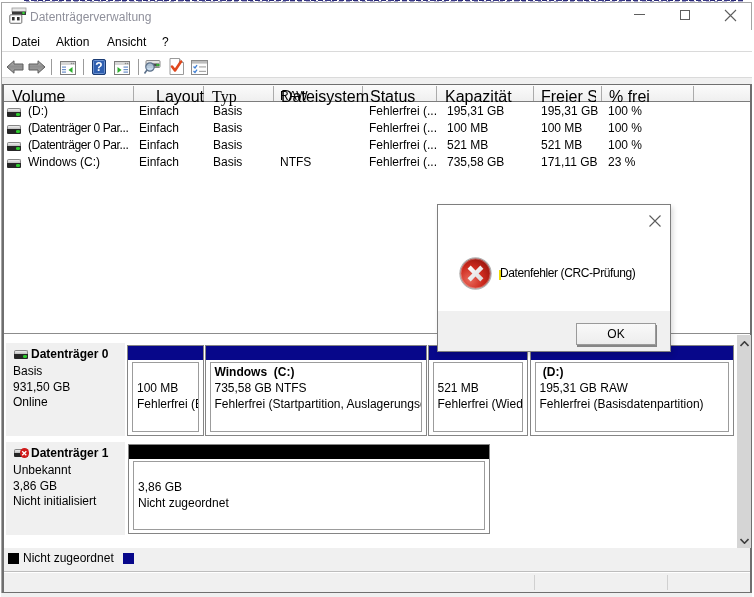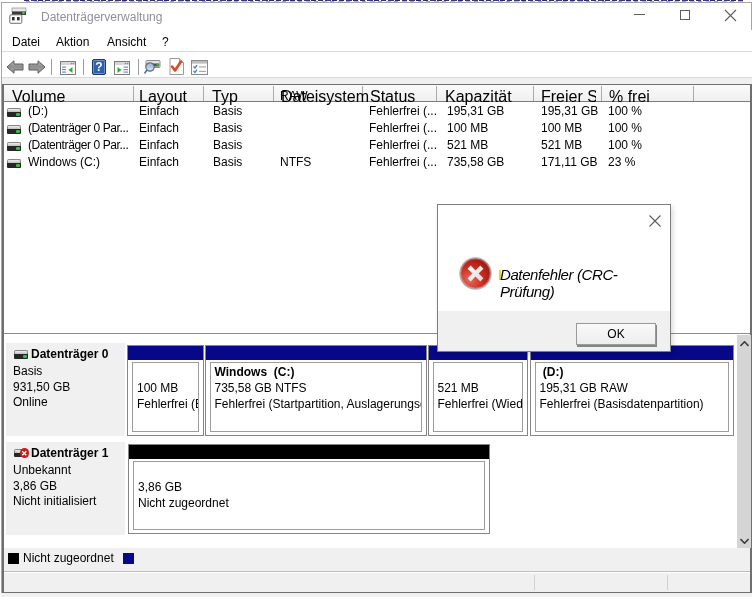--- a/index.html
+++ b/index.html
@@ -61,21 +61,21 @@
   <div id="titleicon" class="abs" style="left:9px;top:7px;width:18px;height:17px;">
     <svg width="18" height="17" viewBox="0 0 18 17">
       <rect x="3" y="1" width="14" height="4" fill="#e8e8e8" stroke="#9a9a9a" stroke-width="0.8"></rect>
       <rect x="3" y="4.5" width="14" height="3.5" fill="#3a3a3a"></rect>
       <circle cx="14.5" cy="6" r="1.3" fill="#35d535"></circle>
       <rect x="0.8" y="7.8" width="12" height="8.5" rx="1" fill="#fdfdfd" stroke="#6f6f6f"></rect>
       <rect x="3" y="10" width="2.6" height="3.4" fill="#2f2f2f"></rect>
       <rect x="8" y="10" width="2.6" height="3.4" fill="#2f2f2f"></rect>
     </svg>
   </div>
-  <div id="titletext" style="left:30px;margin-left:11px;">Datenträgerverwaltung</div>
+  <div id="titletext" style="left:30px;">Datenträgerverwaltung</div>
 
   <div class="capbtn" style="left:634px;top:14px;width:11px;height:1px;background:#5e5e5e;"></div>
   <div class="capbtn" style="left:680px;top:10px;width:10px;height:10px;border:1px solid #5e5e5e;box-sizing:border-box;"></div>
   <svg class="capbtn" style="left:724px;top:9px;" width="13" height="13" viewBox="0 0 13 13">
       <path d="M1,1 L12,12 M12,1 L1,12" stroke="#5e5e5e" stroke-width="1.1" fill="none"></path>
     </svg>
 
   <div id="menubar"></div>
   <div class="menuitem" style="left:12px;">Datei</div>
   <div class="menuitem" style="left:56px;">Aktion</div>
@@ -162,22 +162,22 @@
   <div id="lvheader"></div>
   <div class="hsep" style="left:133px;"></div>
   <div class="hsep" style="left:203px;"></div>
   <div class="hsep" style="left:273px;"></div>
   <div class="hsep" style="left:362px;"></div>
   <div class="hsep" style="left:436px;"></div>
   <div class="hsep" style="left:533px;"></div>
   <div class="hsep" style="left:601px;"></div>
   <div class="hsep" style="left:693px;"></div>
   <div class="htxt" style="left:12px;">Volume</div>
-  <div class="htxt" style="left:139px;">Layout</div>
-  <div class="htxt" style="left:212px;">Typ</div>
+  <div class="htxt" style="left:156px;">Layout</div>
+  <div class="htxt" style="left:212px;font-family:Liberation Serif, serif;">Typ</div>
   <div class="htxt" style="left:281px;">Dateisystem</div>
   <div class="htxt" style="left:370px;">Status</div>
   <div class="htxt" style="left:445px;">Kapazität</div>
   <div class="htxt" style="left:541px;width:55px;overflow:hidden;">Freier Sp...</div>
   <div class="htxt" style="left:609px;">% frei</div>
 
   <div id="lvrows">
 
     <div class="vicon" style="left:7px;top:108px;">
         <div class="t"></div>
@@ -350,17 +350,17 @@
             <stop offset="0" stop-color="#ffffff"></stop>
             <stop offset="1" stop-color="#d8d8d8"></stop>
           </linearGradient>
         </defs>
         <circle cx="16.5" cy="16.5" r="15.6" fill="url(#errg)" stroke="#b2b2b2" stroke-width="1.2"></circle>
         <circle cx="16.5" cy="16.5" r="14.6" fill="none" stroke="#ffffff" stroke-opacity="0.35" stroke-width="0.8"></circle>
         <path d="M8.6,11.7 L11.7,8.6 L16.5,13.4 L21.3,8.6 L24.4,11.7 L19.6,16.5 L24.4,21.3 L21.3,24.4 L16.5,19.6 L11.7,24.4 L8.6,21.3 L13.4,16.5 Z" fill="url(#xg)"></path>
       </svg>
     </div>
     <div style="position:absolute;left:61px;top:65px;width:2px;height:10px;background:#f0dc00;"></div>
-    <div style="position:absolute;left:62px;top:61px;font-size:15px;letter-spacing:-0.4px;font-style:italic;">Datenfehler (CRC-Prüfung)</div>
+    <div style="position:absolute;left:62px;top:61px;font-size:12px;letter-spacing:-0.4px;">Datenfehler (CRC-Prüfung)</div>
     <div id="dlgfoot"></div>
     <div id="okbtn">OK</div>
   </div>
 </div>
 
 </body></html>

